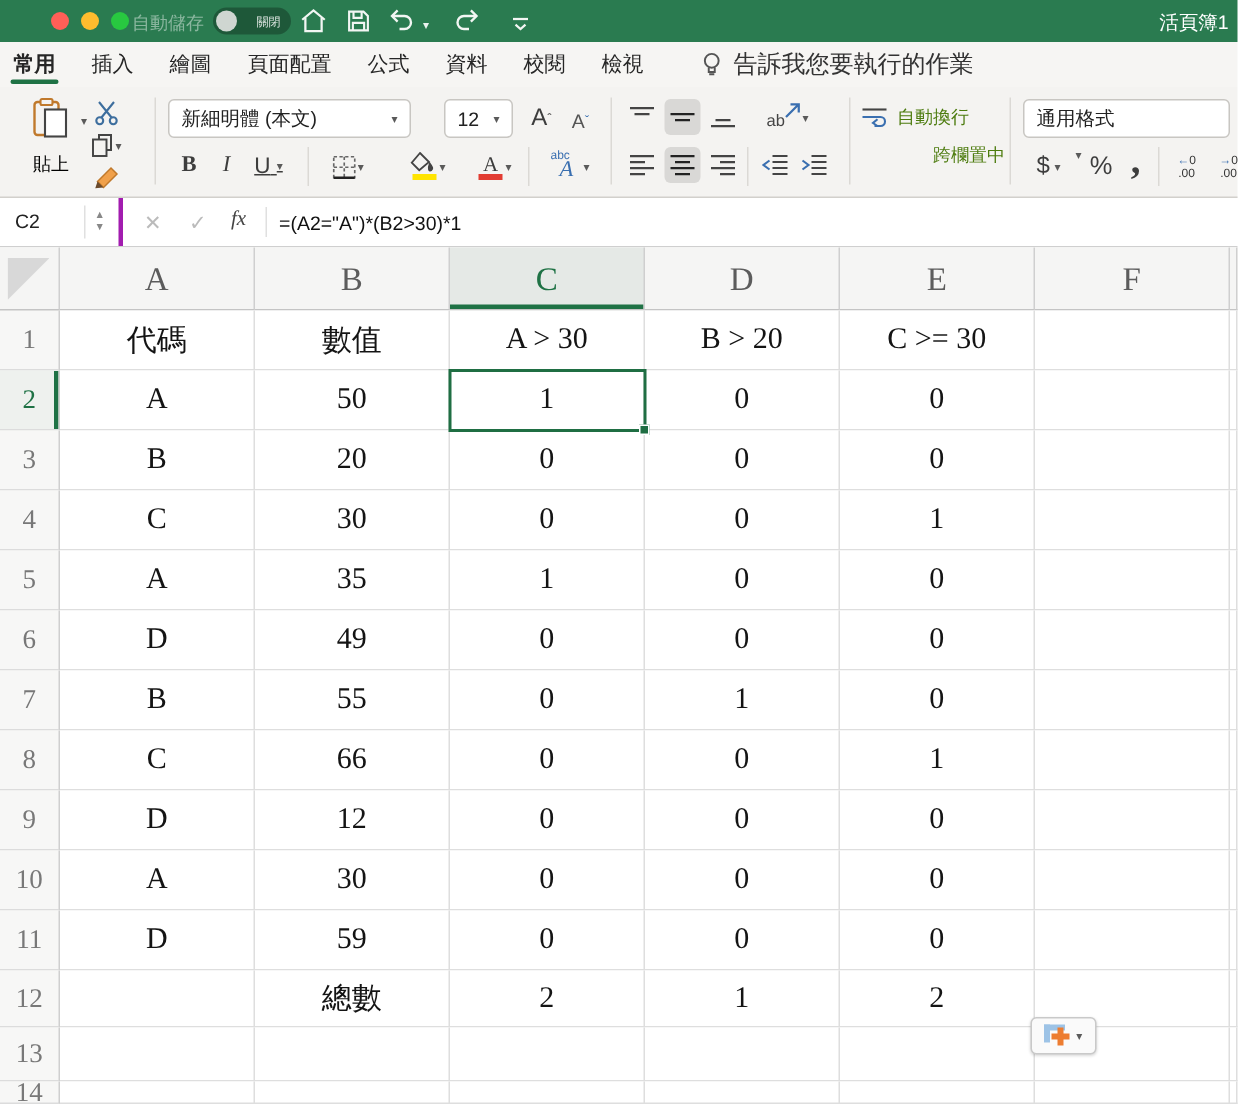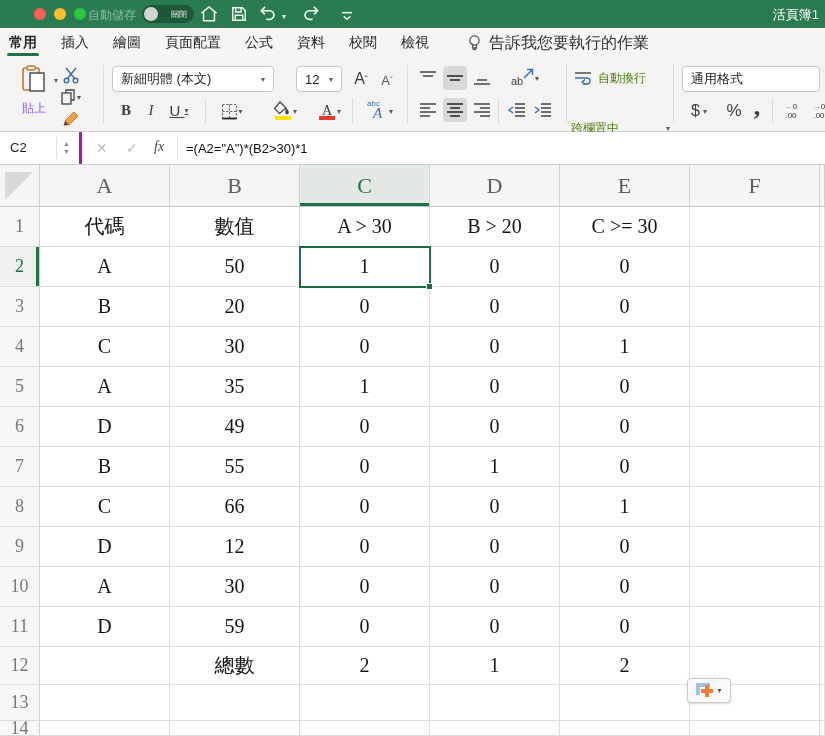--- a/index.html
+++ b/index.html
@@ -39,21 +39,21 @@
   .chev { font-size:8px; color:#5a5a5a; }
   .combo { position:absolute; background:#fff; border:1px solid #c8c6c2; border-radius:4px;
     display:flex; align-items:center; padding:0 8px; font-size:13px; color:#222; }
   .combo .chev { margin-left:auto; }
   .align-btn { position:absolute; width:24px; height:24px; border-radius:4px;
     display:flex; align-items:center; justify-content:center; }
   .align-btn.sel { background:#d9d8d6; }
   .bar-yellow { position:absolute; left:2px; bottom:1px; width:16px; height:4px; background:#ffe400; }
   .bar-red { position:absolute; left:2px; bottom:1px; width:16px; height:4px; background:#e23c32; }
   #paste-btn { position:absolute; left:8px; top:6px; width:52px; height:62px; text-align:center; }
-  #paste-label { font-size:12px; color:#8b5cf6; margin-top:2px; }
+  #paste-label { font-size:12px; color:#000000; margin-top:2px; }
   .grp-label { font-size:12px; color:#4d7c0f; white-space:nowrap; }
 
   
   #formulabar { position:absolute; left:0; top:132px; width:825px; height:33px; background:#fff;
     border-bottom:1px solid #cfcfcf; }
   #name-box { position:absolute; left:0; top:0; width:82px; height:32px; border-right:3px solid #a21caf; }
   #cell-ref { position:absolute; left:10px; top:8px; font-size:13px; color:#222; }
   #name-stepper { position:absolute; left:56px; top:5px; width:20px; height:22px; border-left:1px solid #e0e0e0;
     display:flex; flex-direction:column; align-items:center; justify-content:center; color:#888; }
   #name-stepper span { font-size:7px; line-height:8px; }
@@ -310,21 +310,21 @@
   </div>
   <div class="rdiv" style="left:566px;"></div>
   <div class="icon-btn" style="left:574px;top:8px;width:84px;height:24px;justify-content:flex-start;">
     <svg width="18" height="16" viewBox="0 0 18 16" fill="none" stroke="#3a6fb0" stroke-width="1.4">
       <path d="M1 3 H17" stroke="#444"></path>
         <path d="M1 8 H13 a3 3 0 0 1 0 6 H9"></path>
         <path d="M11 11.5 L8 14 L11 16" transform="translate(0,-2)"></path>
     </svg>
     <span class="grp-label" style="margin-left:6px;">自動換行</span>
   </div>
-  <div class="icon-btn" style="left:574px;top:57px;width:96px;height:26px;justify-content:flex-end;gap:43px;">
+  <div class="icon-btn" style="left:574px;top:32px;width:96px;height:26px;justify-content:flex-start;gap:43px;">
     <svg width="18" height="16" viewBox="0 0 18 16" fill="none" stroke="#3a6fb0" stroke-width="1.3">
       <rect x="1" y="2" width="16" height="12"></rect>
         <path d="M4 8 H14 M6 5.5 L4 8 L6 10.5 M12 5.5 L14 8 L12 10.5"></path>
     </svg>
     <span class="grp-label" style="margin-left:5px;">跨欄置中</span>
     <span class="chev" style="margin-left:4px;">▾</span>
   </div>
   <div class="rdiv" style="left:673px;"></div>
 
   <div class="combo" style="left:682px;top:8px;width:138px;height:26px;">

